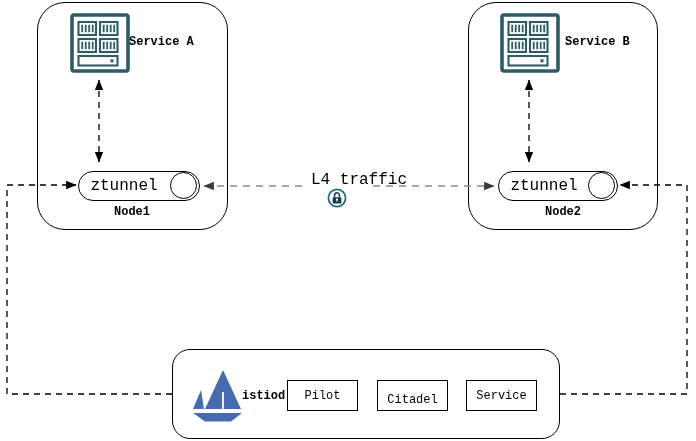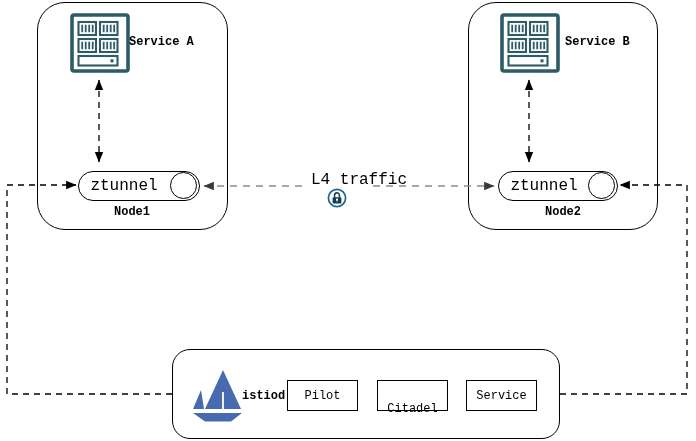--- a/index.html
+++ b/index.html
@@ -136,19 +136,19 @@
     <polygon points="8,22 0,41 11,41" fill="#466bb0"></polygon>
     <polygon points="0,45 49,45 38,53.5 12,53.5" fill="#466bb0"></polygon>
   </svg>
 
   <div class="lbl bold" style="left:242px; top:389px; width:40px;">istiod</div>
 
   <div class="box comp-box" style="left:287px; top:380px; width:71px; height:31px;">
     <div class="lbl" style="left:0; top:8px; width:100%;">Pilot</div>
   </div>
   <div class="box comp-box" style="left:377px; top:380px; width:71px; height:31px;">
-    <div class="lbl" style="left:0; top:21px; width:100%;">Citadel</div>
+    <div class="lbl" style="left:0; top:12px; width:100%;">Citadel</div>
   </div>
   <div class="box comp-box" style="left:466px; top:380px; width:71px; height:31px;">
     <div class="lbl" style="left:0; top:8px; width:100%;">Service</div>
   </div>
 
 </div>
 
 </body></html>

